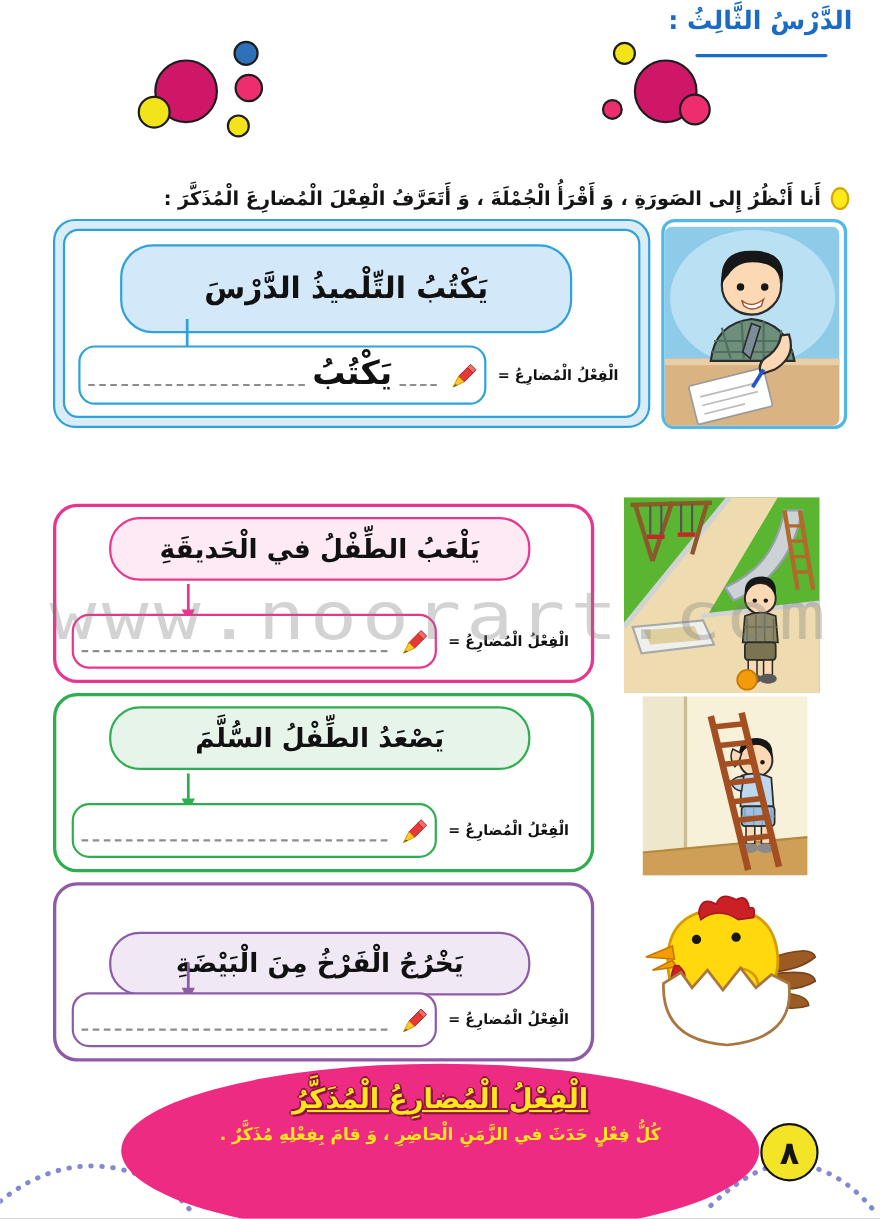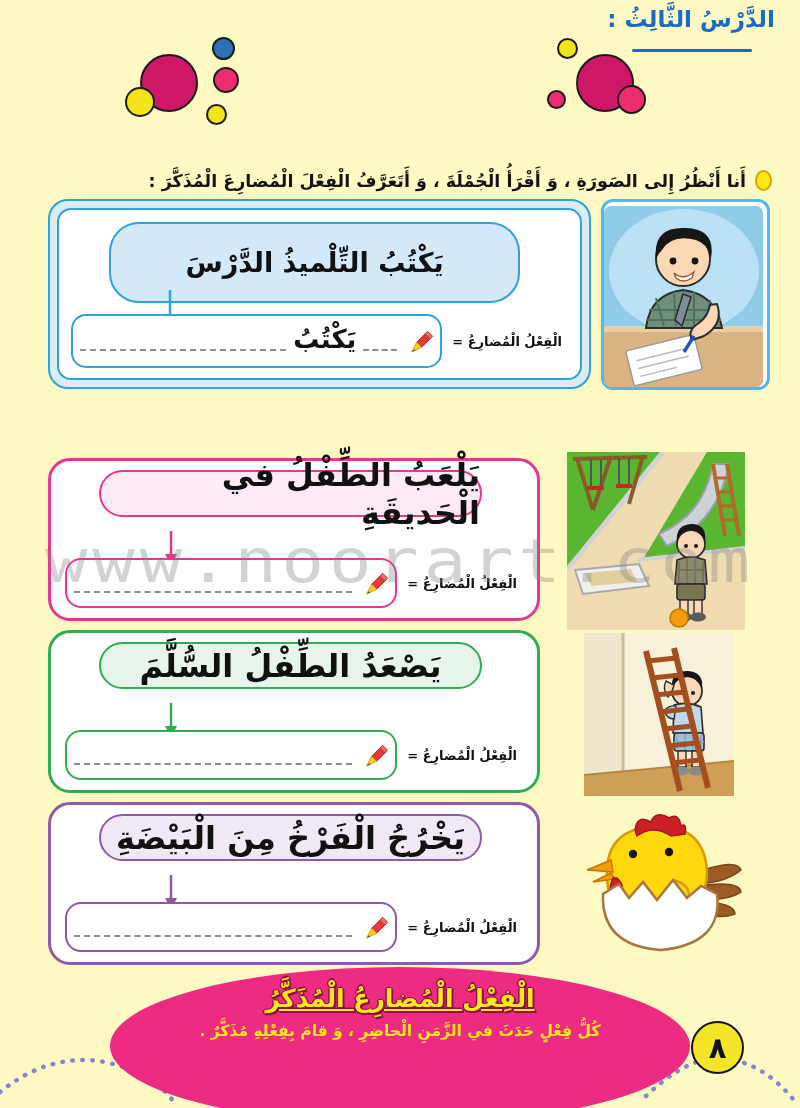--- a/index.html
+++ b/index.html
@@ -1,19 +1,19 @@
 <!DOCTYPE html>
 <html lang="ar"><head>
 <meta charset="utf-8">
 <style>
   * { margin:0; padding:0; box-sizing:border-box; }
   body { background:#888; font-family:"DejaVu Sans", sans-serif; }
   .page {
     position:relative; width:800px; height:1108px; margin:0 auto;
-    background:#fef9c3; overflow:hidden; direction:rtl;padding-left:39px;
+    background:#ffffff; overflow:hidden; direction:rtl;padding-left:39px;
   }
   
   .lesson-label{ position:absolute; top:6px; right:14px; width:190px; text-align:center;
     font-weight:bold; font-size:23px; color:#1a6bc5; }
   .lesson-underline{ position:absolute; top:49px; right:48px; width:120px; height:3px;
     background:#1a6bc5; border-radius:2px; }
   .page-title{ position:absolute; top:42px; left:232px; width:336px; text-align:center;
     font-weight:bold; font-size:29px; color:#f1268f; }
   .deco{ position:absolute; border-radius:50%; border:2.5px solid #1d1d1d; }
   
@@ -28,39 +28,39 @@
   .sent-box{ position:absolute; display:flex; align-items:center; justify-content:center;
     font-weight:bold; color:#111; }
   .blue-sent{ top:12px; right:60px; left:50px; height:81px; background:#d3e8f8;
     border:2px solid #2fa2d9; border-radius:30px; font-size:27px; }
   .arrow{ position:absolute; }
   .ans-row{ position:absolute; display:flex; align-items:center; gap:10px; direction:rtl; }
   .ans-label{ font-weight:bold; font-size:13px; color:#111; white-space:nowrap; }
   .ans-box{ flex:1; display:flex; direction:ltr; align-items:center; background:#fff; }
   .dash{ flex:1; border-top:2.5px dashed #8d8d8d; position:relative; top:9px; margin:0 7px; }
   .dash.short{ flex:0 0 34px; }
-  .ans-word{ font-weight:bold; font-size:26px; color:#111; position:relative; top:-2px; }
+  .ans-word{ font-weight:bold; font-size:30px; color:#111; position:relative; top:-2px; }
   .pencil{ flex:0 0 30px; height:30px; margin:0 4px 0 2px; }
   .img-frame{ position:absolute; background:#fff; }
   .frame-blue{ left:601px; top:199px; width:169px; height:191px; border:3px solid #53b7e8;
     border-radius:12px; padding:4px; }
   .frame-blue svg{ border-radius:7px; }
   
   .ex{ position:absolute; left:48px; width:492px; height:163px; background:#fff; border-radius:22px; }
-  .ex .sent{ top:9px; right:55px; left:48px; height:47px; border-radius:28px; font-size:32px; }
+  .ex .sent{ top:9px; right:55px; left:48px; height:58px; border-radius:28px; font-size:24px; }
   .ex .ans-row{ left:14px; right:20px; bottom:9px; height:52px; }
   .ex .ans-box{ height:50px; border-radius:16px; }
   .ex1{ top:458px; border:3px solid #e8368f; }
   .ex1 .sent{ background:#fdeaf4; border:2.5px solid #e8368f; }
   .ex1 .ans-box{ border:2.5px solid #e8368f; }
   .ex2{ top:630px; border:3px solid #2fae51; }
   .ex2 .sent{ background:#e7f4ea; border:2.5px solid #2fae51; }
   .ex2 .ans-box{ border:2.5px solid #2fae51; }
   .ex3{ top:802px; border:3px solid #8d5ba8; }
-  .ex3 .sent{ background:#f0e8f5; border:2.5px solid #8d5ba8; }
+  .ex3 .sent{ background:#f0e8f5; border:2.5px solid #8d5ba8;margin-top:33px; }
   .ex3 .ans-box{ border:2.5px solid #8d5ba8; }
   
   .blue-ansrow{ left:12px; right:18px; bottom:9px; height:56px; }
   .blue-ansbox{ height:54px; border:2px solid #2fa2d9; border-radius:15px; }
   
   .illus{ position:absolute; }
   
   .dots-svg{ position:absolute; left:0; top:1030px; z-index:0; }
   .banner{ position:absolute; left:110px; top:967px; width:580px; height:158px;
     background:#ee2b82; border-radius:50%; z-index:1; text-align:center; }

